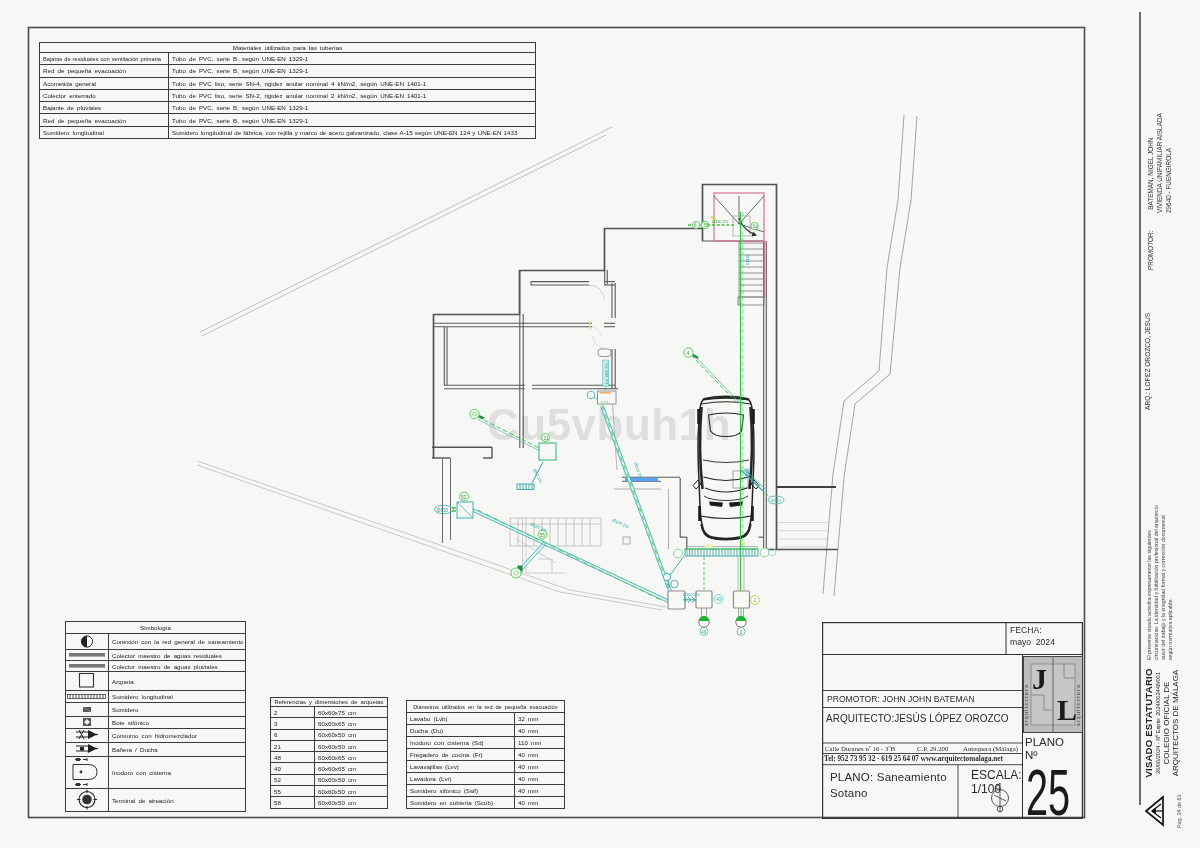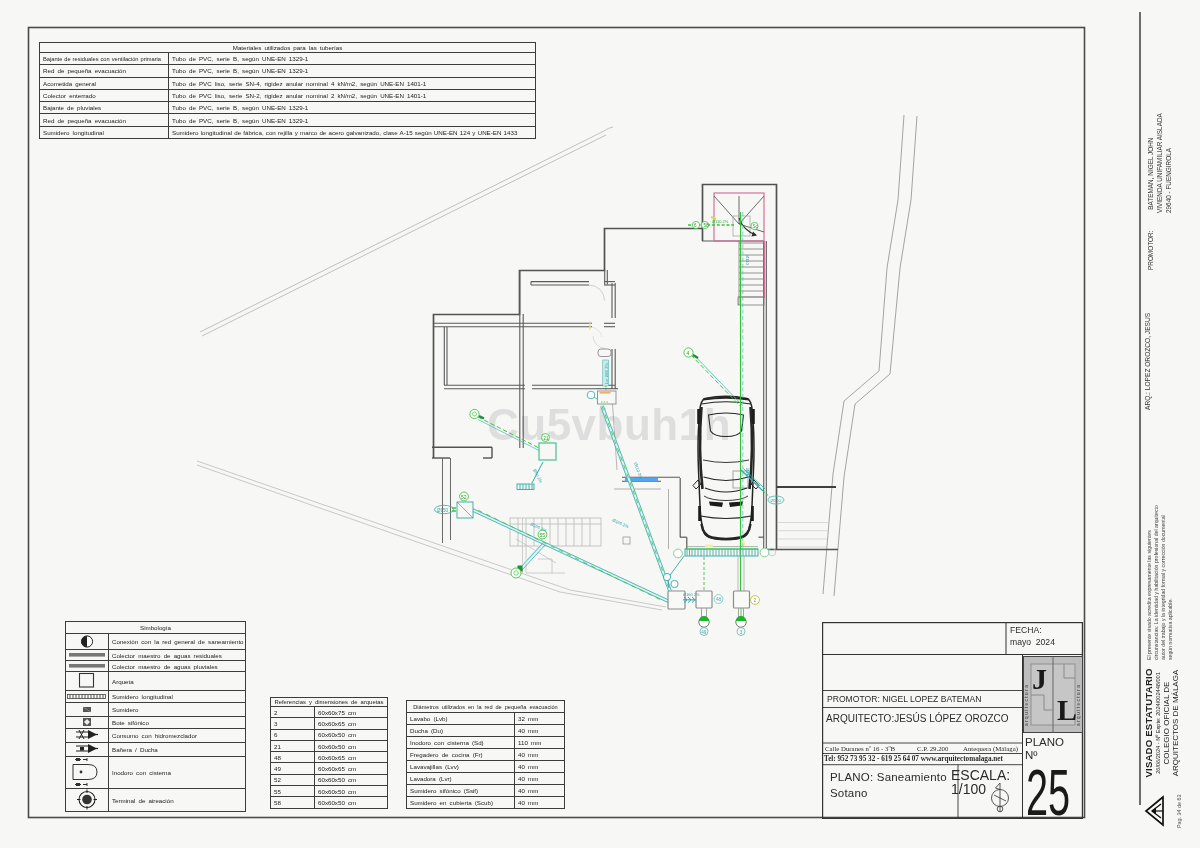--- a/index.html
+++ b/index.html
@@ -745,31 +745,31 @@
 <line x1="14" y1="34" x2="14" y2="5"></line>
 <path d="M14,5 L9.5,10 L14,11.5"></path>
 <line x1="8" y1="17" x2="20" y2="23"></line>
 </g>
 </svg>
 
 
 <div class="abs" style="left:188px;top:2px;font-size:8.6px;line-height:12px;">FECHA:<br>mayo&nbsp;&nbsp;2024</div>
 
 
-<div class="abs" style="left:5px;top:72px;font-size:8.6px;">PROMOTOR: NIGEL LOPEZ BATEMAN</div>
+<div class="abs" style="left:5px;top:72px;font-size:8.6px;">PROMOTOR: JOHN JOHN BATEMAN</div>
 
 <div class="abs" style="left:4px;top:91px;font-size:10px;">ARQUITECTO:JESÚS LÓPEZ OROZCO</div>
 
 <div class="abs" style="left:3px;top:122.5px;width:196px;font-family:'Liberation Serif',serif;font-size:6.8px;">Calle Duranes nº 16 - 3ºB<span class="abs" style="left:92px;">C.P. 29.200</span><span class="abs" style="left:138px;">Antequera (Málaga)</span></div>
 
 <div class="abs" style="left:2px;top:132.5px;font-family:'Liberation Serif',serif;font-weight:bold;font-size:7.2px;white-space:nowrap;">Tel: 952 73 95 32 - 619 25 64 07<span style="font-weight:bold;">&nbsp;www.arquitectomalaga.net</span></div>
 
 <div class="abs" style="left:8px;top:147px;font-size:11.5px;line-height:16px;letter-spacing:0.2px;">PLANO: Saneamiento<br>Sotano</div>
 
-<div class="abs" style="left:129px;top:146px;font-size:14px;line-height:14px;">ESCALA:<br>1/100</div>
+<div class="abs" style="left:149px;top:146px;font-size:12px;line-height:14px;">ESCALA:<br>1/100</div>
 
 <div class="abs" style="left:203px;top:114px;font-size:11.5px;line-height:13px;">PLANO<br>Nº</div>
 <div class="abs" style="left:204px;top:134px;font-size:64px;transform:scaleX(0.62);transform-origin:0 0;color:#1a1a1a;">25</div>
 </div>
 
 <div class="abs rot" style="left:1146px;top:270px;width:140px;font-size:6.4px;line-height:9.2px;z-index:2;">
 <div>PROMOTOR:<span style="display:inline-block;width:21px;"></span>BATEMAN, NIGEL JOHN</div>
 <div style="padding-left:57px;">VIVIENDA UNIFAMILIAR AISLADA</div>
 <div style="padding-left:57px;">29640 - FUENGIROLA</div>
 </div>

